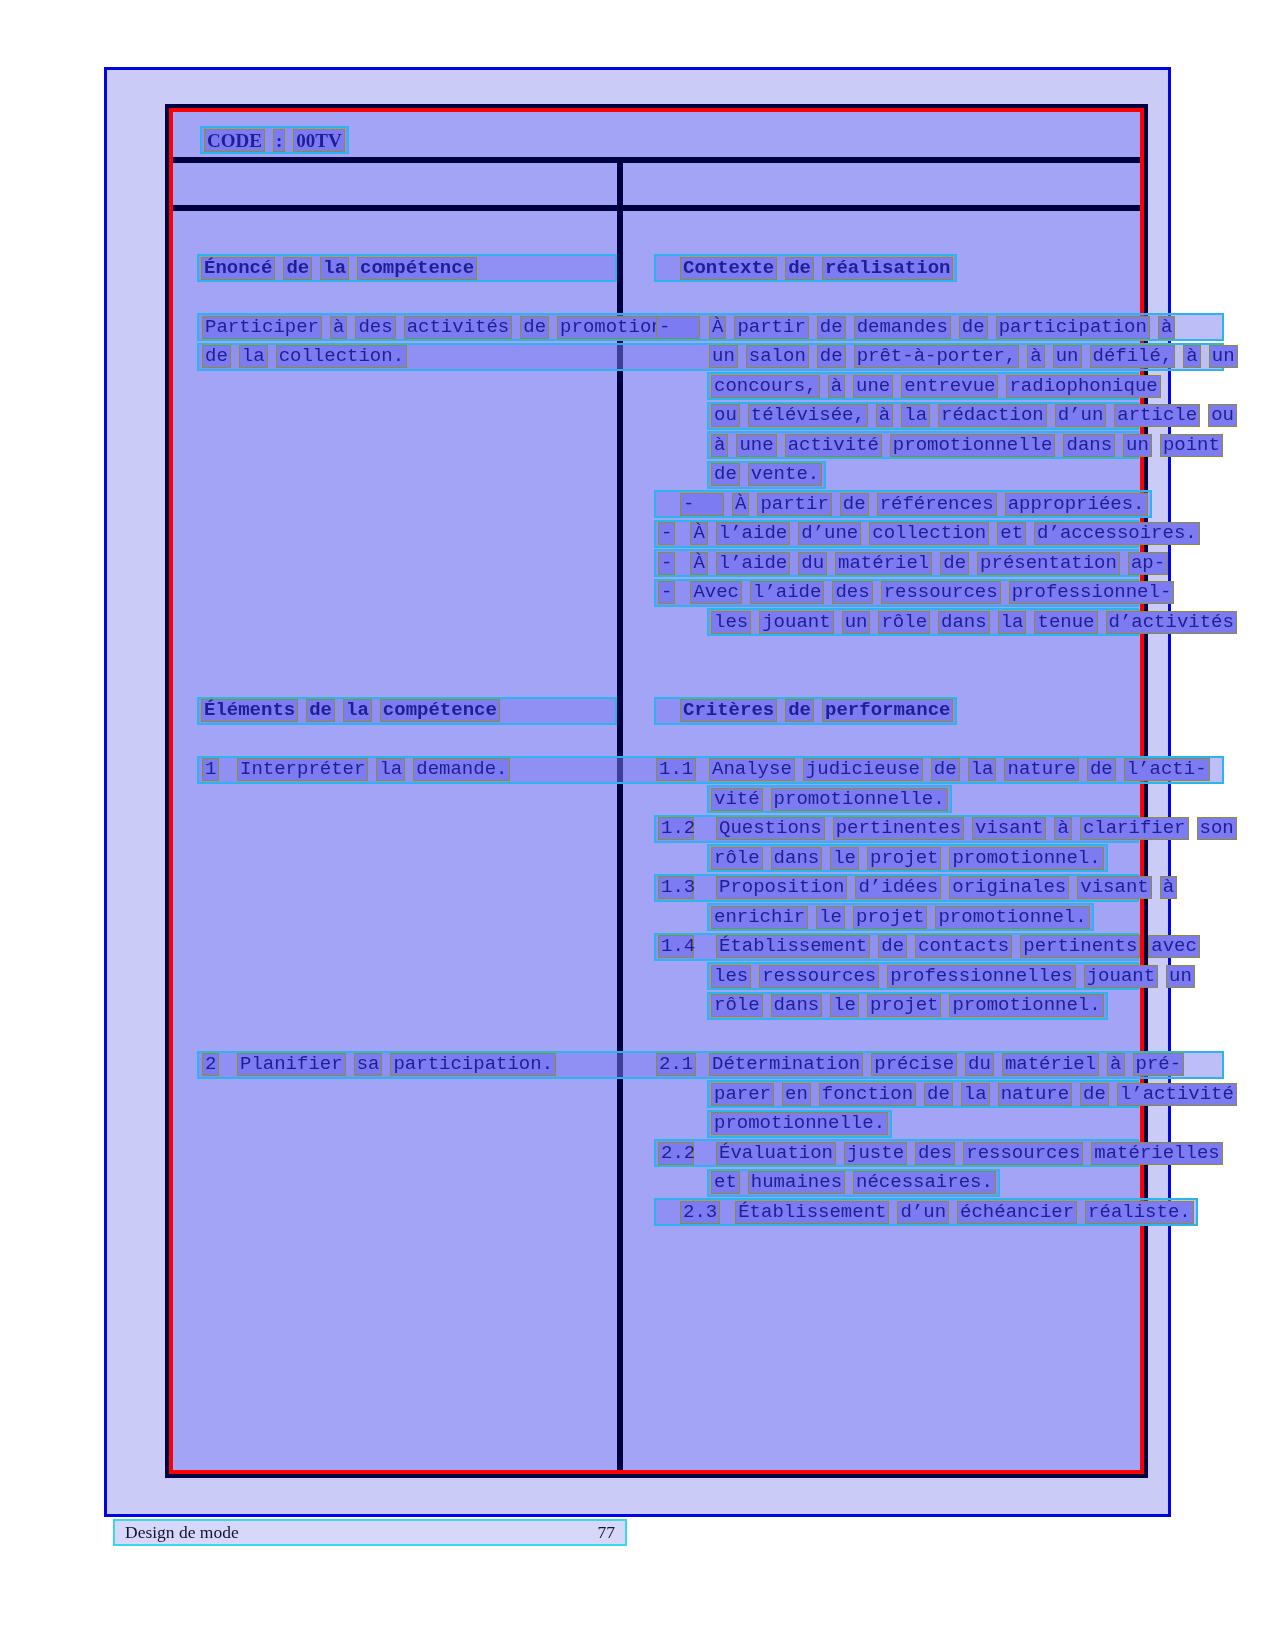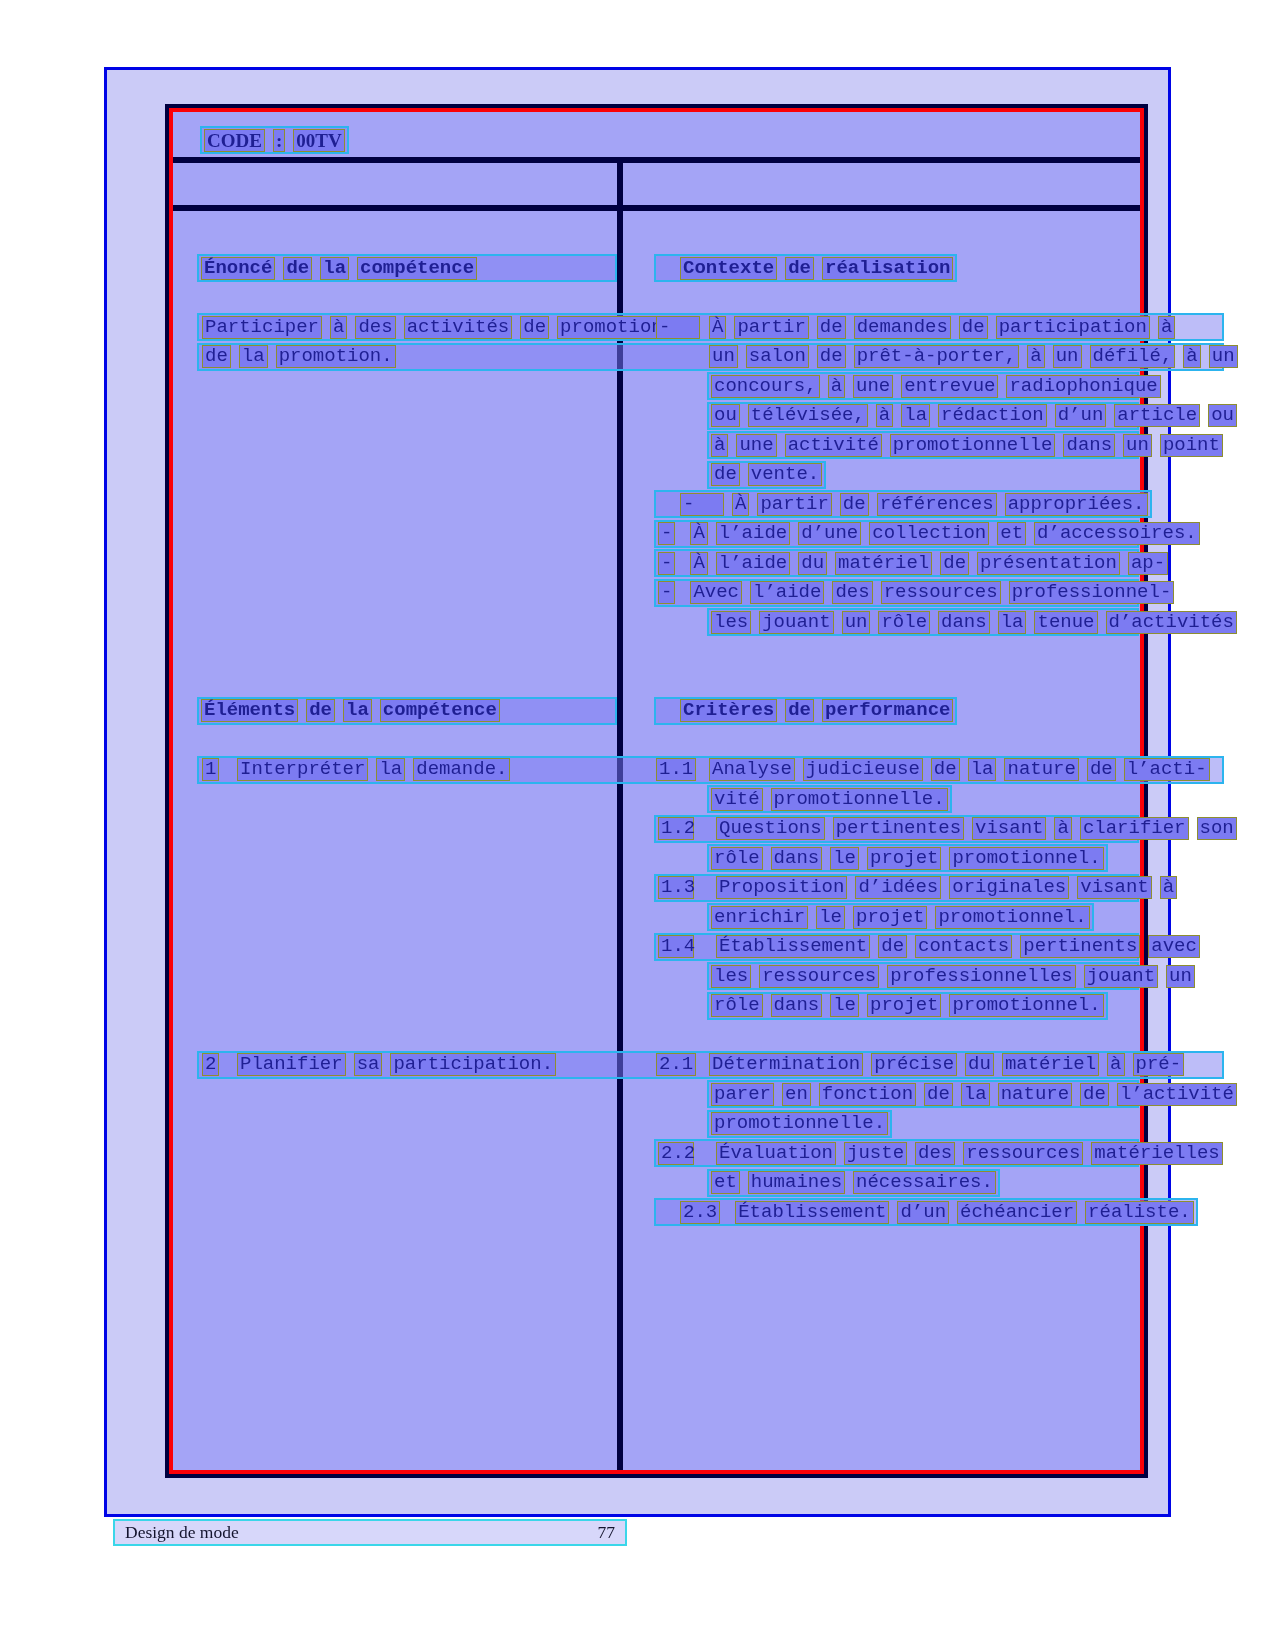--- a/index.html
+++ b/index.html
@@ -118,21 +118,21 @@
                     <span class="w">participation</span>
                     <span class="w">à</span>
                   </span>
                 </div>
               </div>
               <div class="brow">
                 <div class="lb mfull">
                   <span class="ws absL">
                     <span class="w">de</span>
                     <span class="w">la</span>
-                    <span class="w">promotion.</span>
+                    <span class="w">collection.</span>
                   </span>
                   <span class="ws absJ">
                     <span class="w">un</span>
                     <span class="w">salon</span>
                     <span class="w">de</span>
                     <span class="w">prêt-à-porter,</span>
                     <span class="w">à</span>
                     <span class="w">un</span>
                     <span class="w">défilé,</span>
                     <span class="w">à</span>

